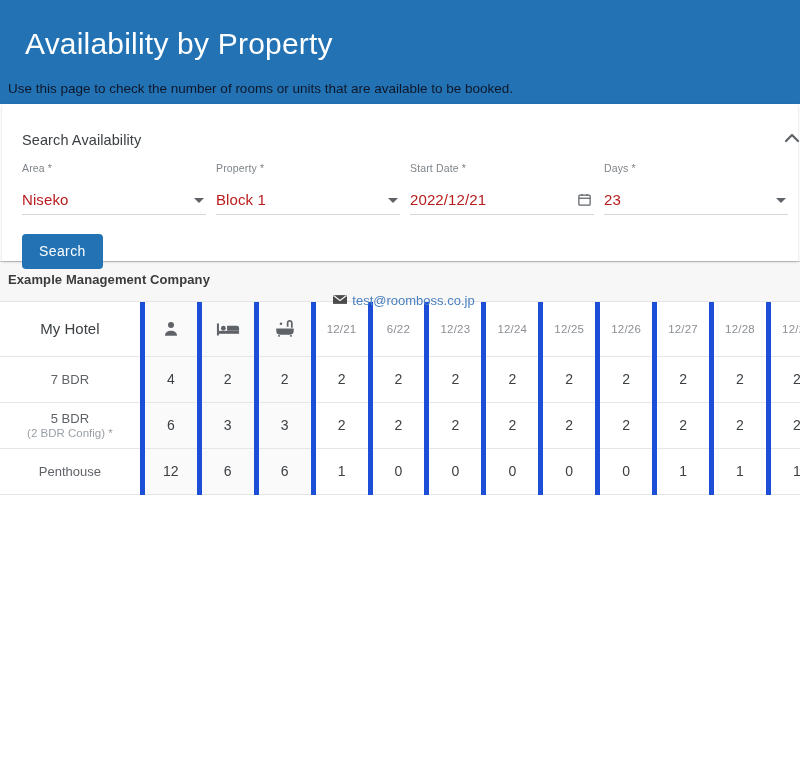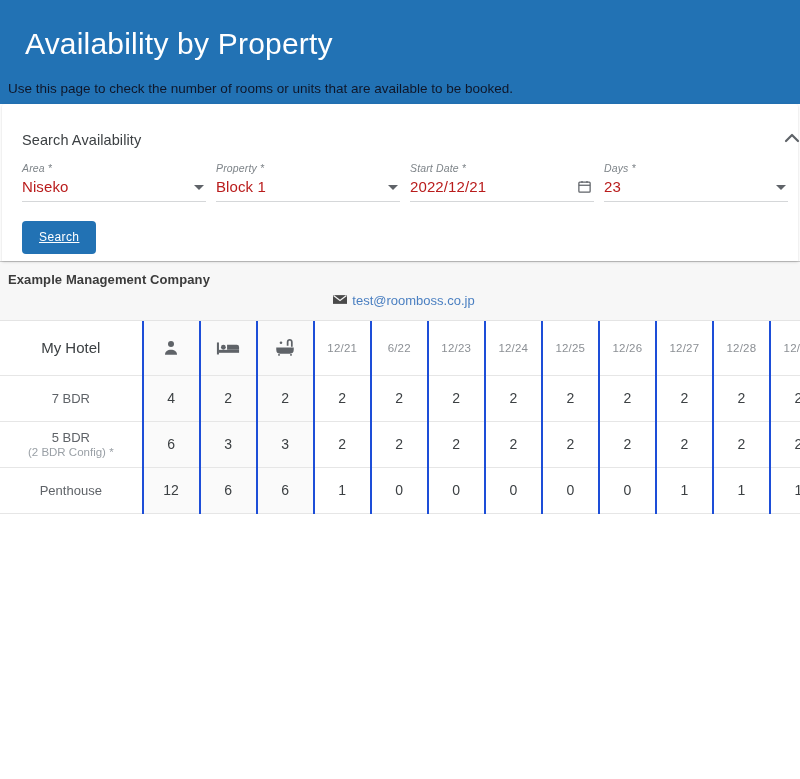--- a/index.html
+++ b/index.html
@@ -74,23 +74,22 @@
   .field {
     width: 190px;
     margin-right: 10px;
     position: relative;
     padding-bottom: 2px;
   }
   .field-label {
     font-size: 10.5px;
     color: #7e8489;
     letter-spacing: .15px;
-    margin-bottom: 2px;
+    margin-bottom: 15px;
     height: 13px;
-    font-style: italic;
   }
   .field-row {
     display: flex;
     align-items: flex-end;
     justify-content: space-between;
     border-bottom: 1px solid #d5d7d9;
     padding-bottom: 5px;
     height: 25px;
   }
   .field-value {
@@ -108,37 +107,36 @@
     margin-right: 2px;
   }
   .cal-icon { color: #5f6368; margin-bottom: 2px; margin-right: 2px; }
   .cal-icon svg { display: block; }
 
   .search-btn {
     display: inline-block;
     margin: 17px 0 0 20px;
     background: #2272b4;
     color: #ffffff;
-    font-size: 12px;
+    font-size: 14px;
     letter-spacing: .4px;
     padding: 9px 17px 10px 17px;
     border: none;
     border-radius: 4px;
     cursor: pointer;
     font-family: "Liberation Sans", sans-serif;
-    text-decoration: underline;
   }
 
   
   .company {
     background: #f7f7f7;
     border-top: 1px solid #c9c9c9;
     border-bottom: 1px solid #e4e4e4;
     padding: 10px 0 12px 8px;
-    height: 60px;
+    height: 41px;
   }
   .company-name {
     font-size: 13px;
     font-weight: bold;
     color: #3b3b3b;
     letter-spacing: .1px;
   }
   .company-mail {
     display: flex;
     align-items: center;
@@ -159,21 +157,21 @@
     border-collapse: collapse;
     table-layout: fixed;
     width: 828px;
     font-family: "Liberation Sans", sans-serif;
   }
   table.avail col.c-name { width: 140px; }
   table.avail col.c-icon { width: 56px; }
   table.avail col.c-date { width: 56px; }
 
   table.avail th, table.avail td {
-    border-right: 2px solid #1d4ed8;
+    border-right: 5px solid #1d4ed8;
     border-bottom: 1px solid #e6e6e6;
     text-align: center;
     vertical-align: middle;
     padding: 0;
   }
   table.avail thead th {
     height: 54px;
     font-weight: 400;
   }
   table.avail tbody td { height: 46px; }

